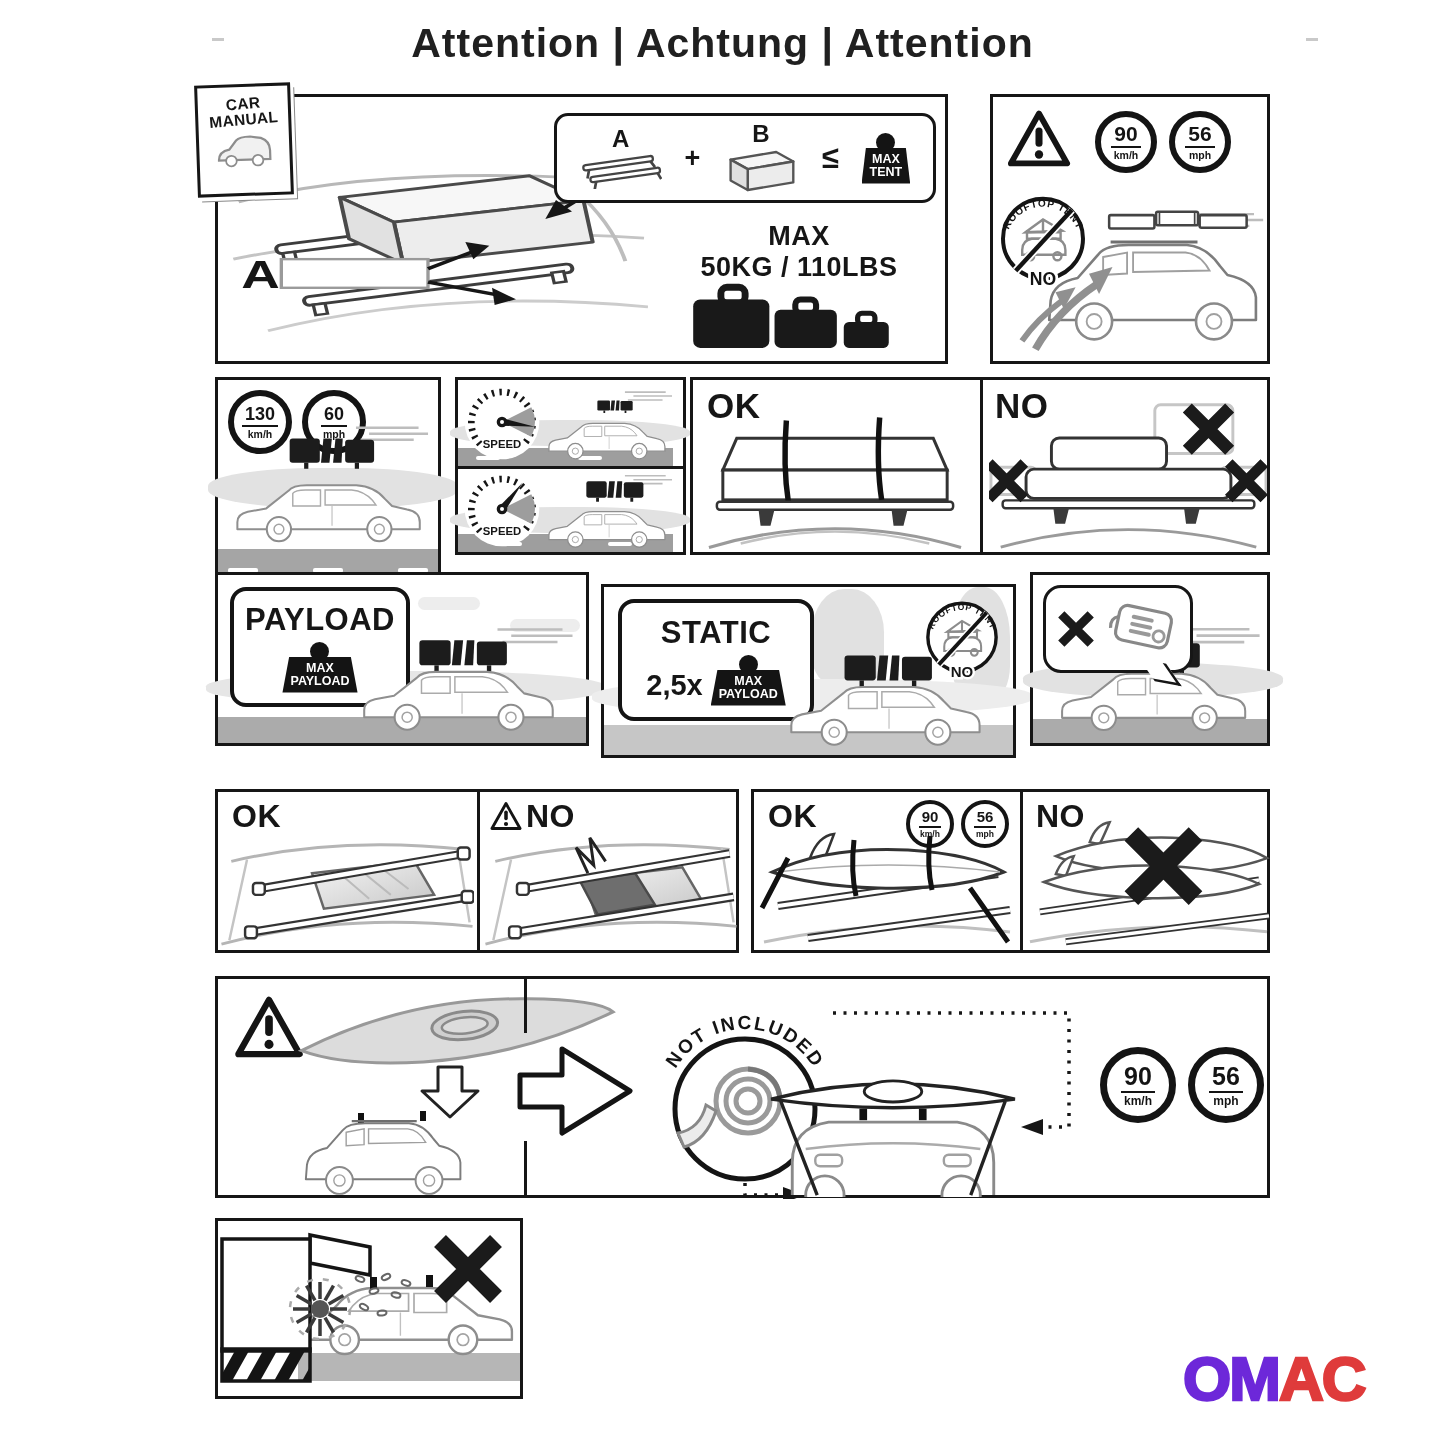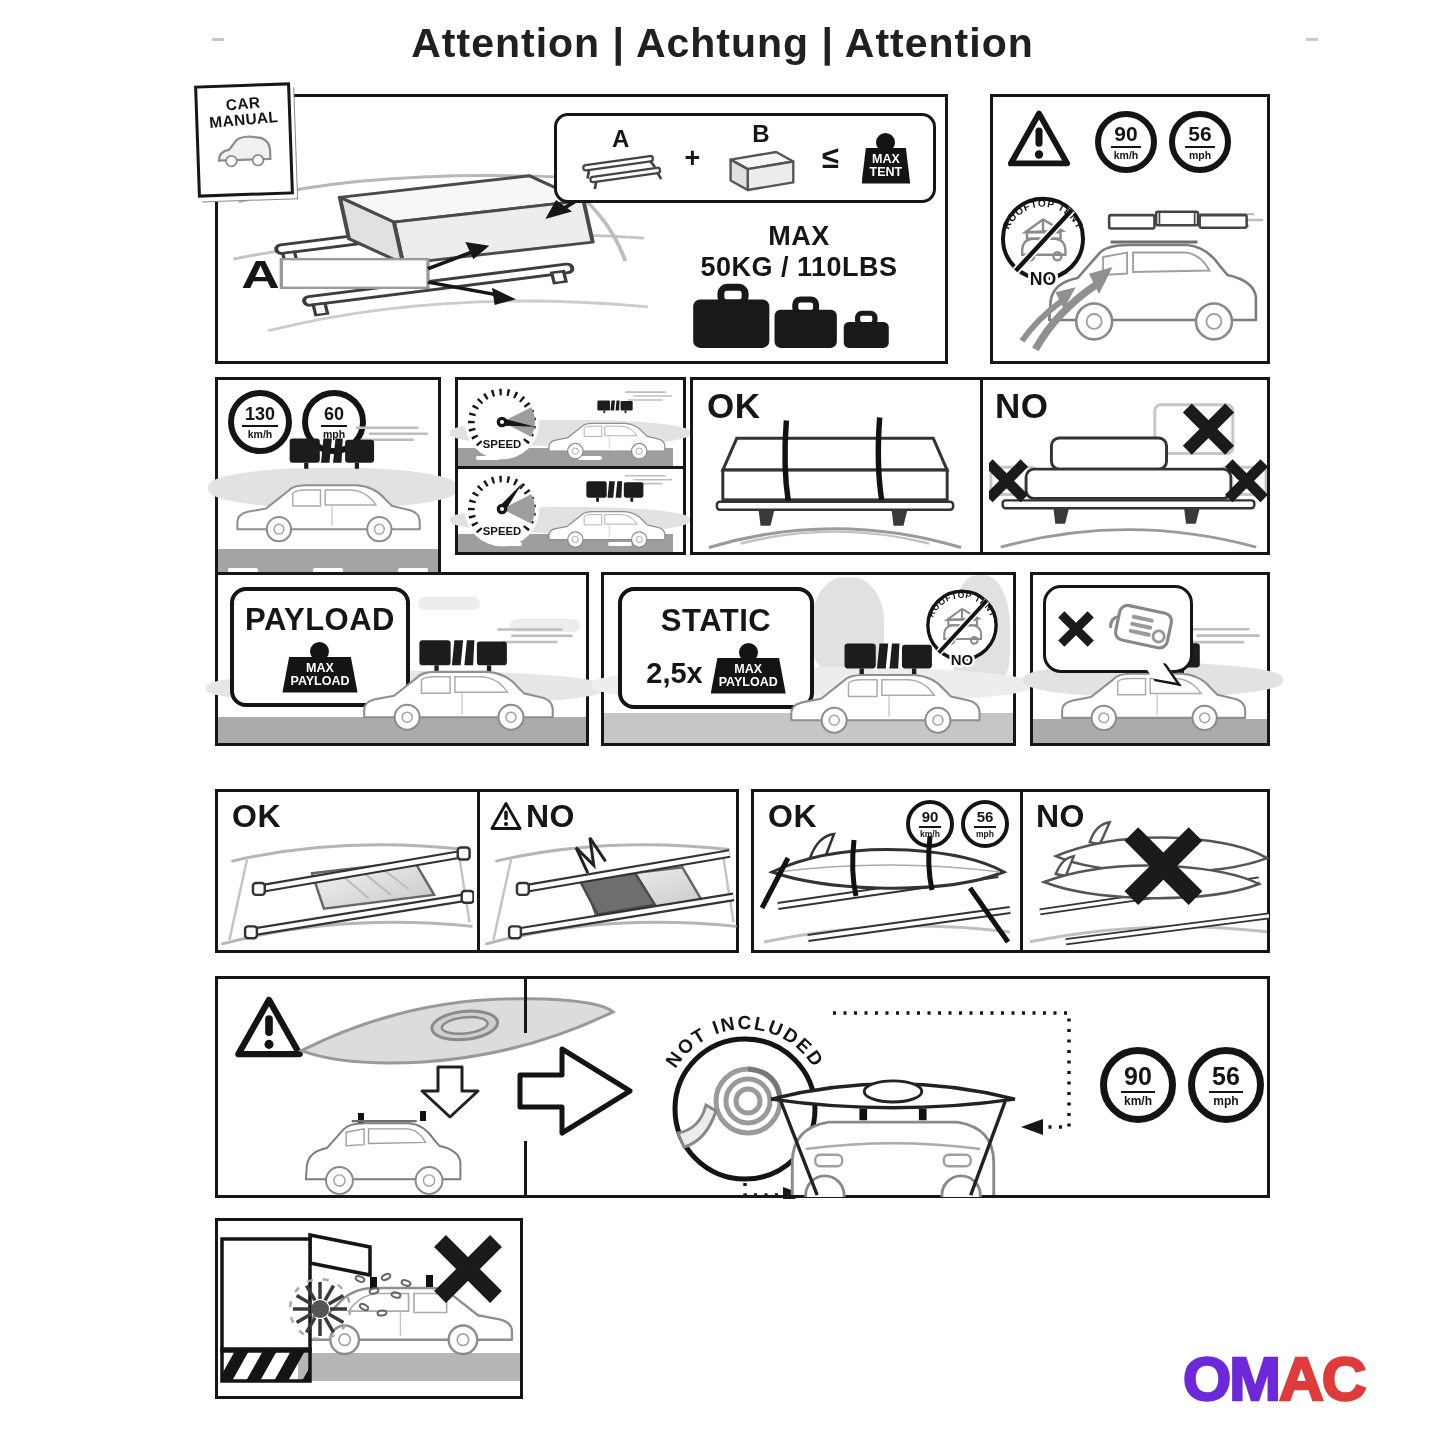--- a/index.html
+++ b/index.html
@@ -362,21 +362,21 @@
         <span class="pl-body"><b>MAX</b><br><b>PAYLOAD</b></span>
       </div>
     </div>
     <svg class="abs" style="right:6px;bottom:8px" width="225" height="124" viewBox="0 0 240 130">
       <use href="#sym-lines" x="150" y="16" width="84" height="20"></use>
       <use href="#sym-cargo" x="66" y="26" width="100" height="39"></use>
       <use href="#sym-wagon" x="6" y="46" width="210" height="84"></use>
     </svg>
   </div>
 
-  <div class="panel" style="left:601px;top:572px;width:415px;height:174px">
+  <div class="panel" style="left:601px;top:584px;width:415px;height:174px">
     <div class="treeblob" style="left:208px;top:2px;width:72px;height:96px"></div>
     <div class="treeblob" style="left:348px;top:0;width:58px;height:112px"></div>
     <div class="hill" style="left:-12px;top:92px;width:440px;height:36px;background:#ededed"></div>
     <div class="road" style="height:30px;background:#c6c6c6"></div>
     <div class="signbox" style="left:14px;top:12px;width:196px;height:122px">
       <div class="sign-title">STATIC</div>
       <div style="display:flex;align-items:flex-end;gap:8px">
         <span class="mult" style="padding-bottom:4px">2,5x</span>
         <div class="payload small">
           <span class="pl-head"></span>

